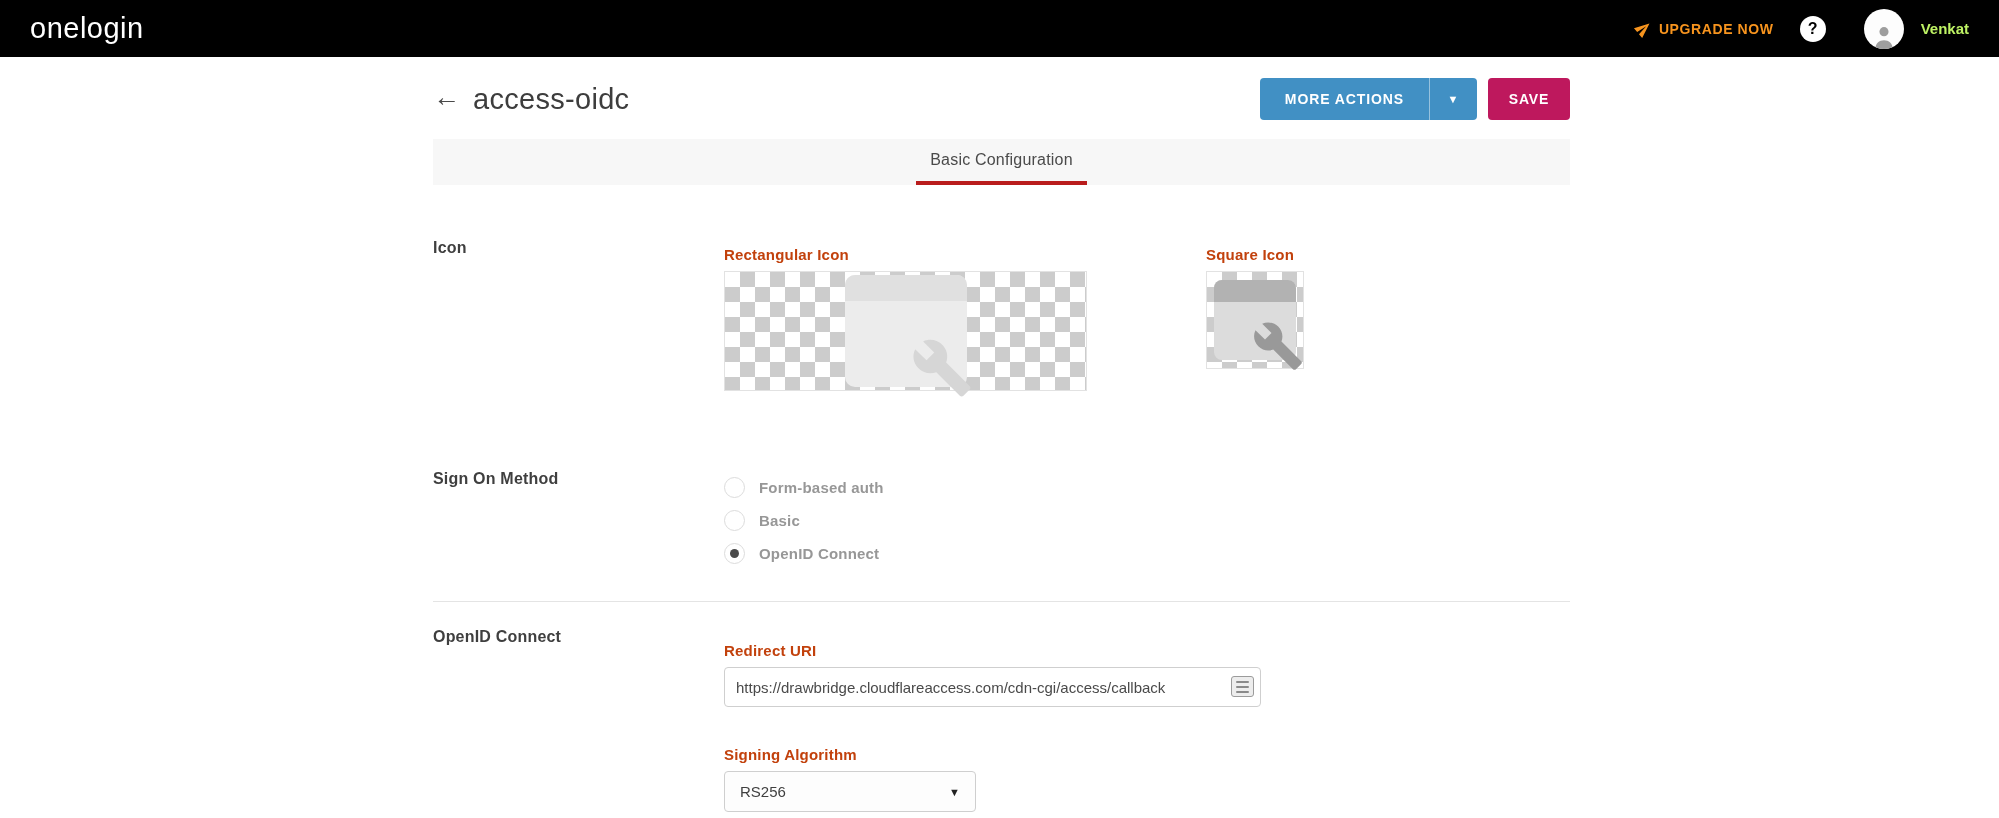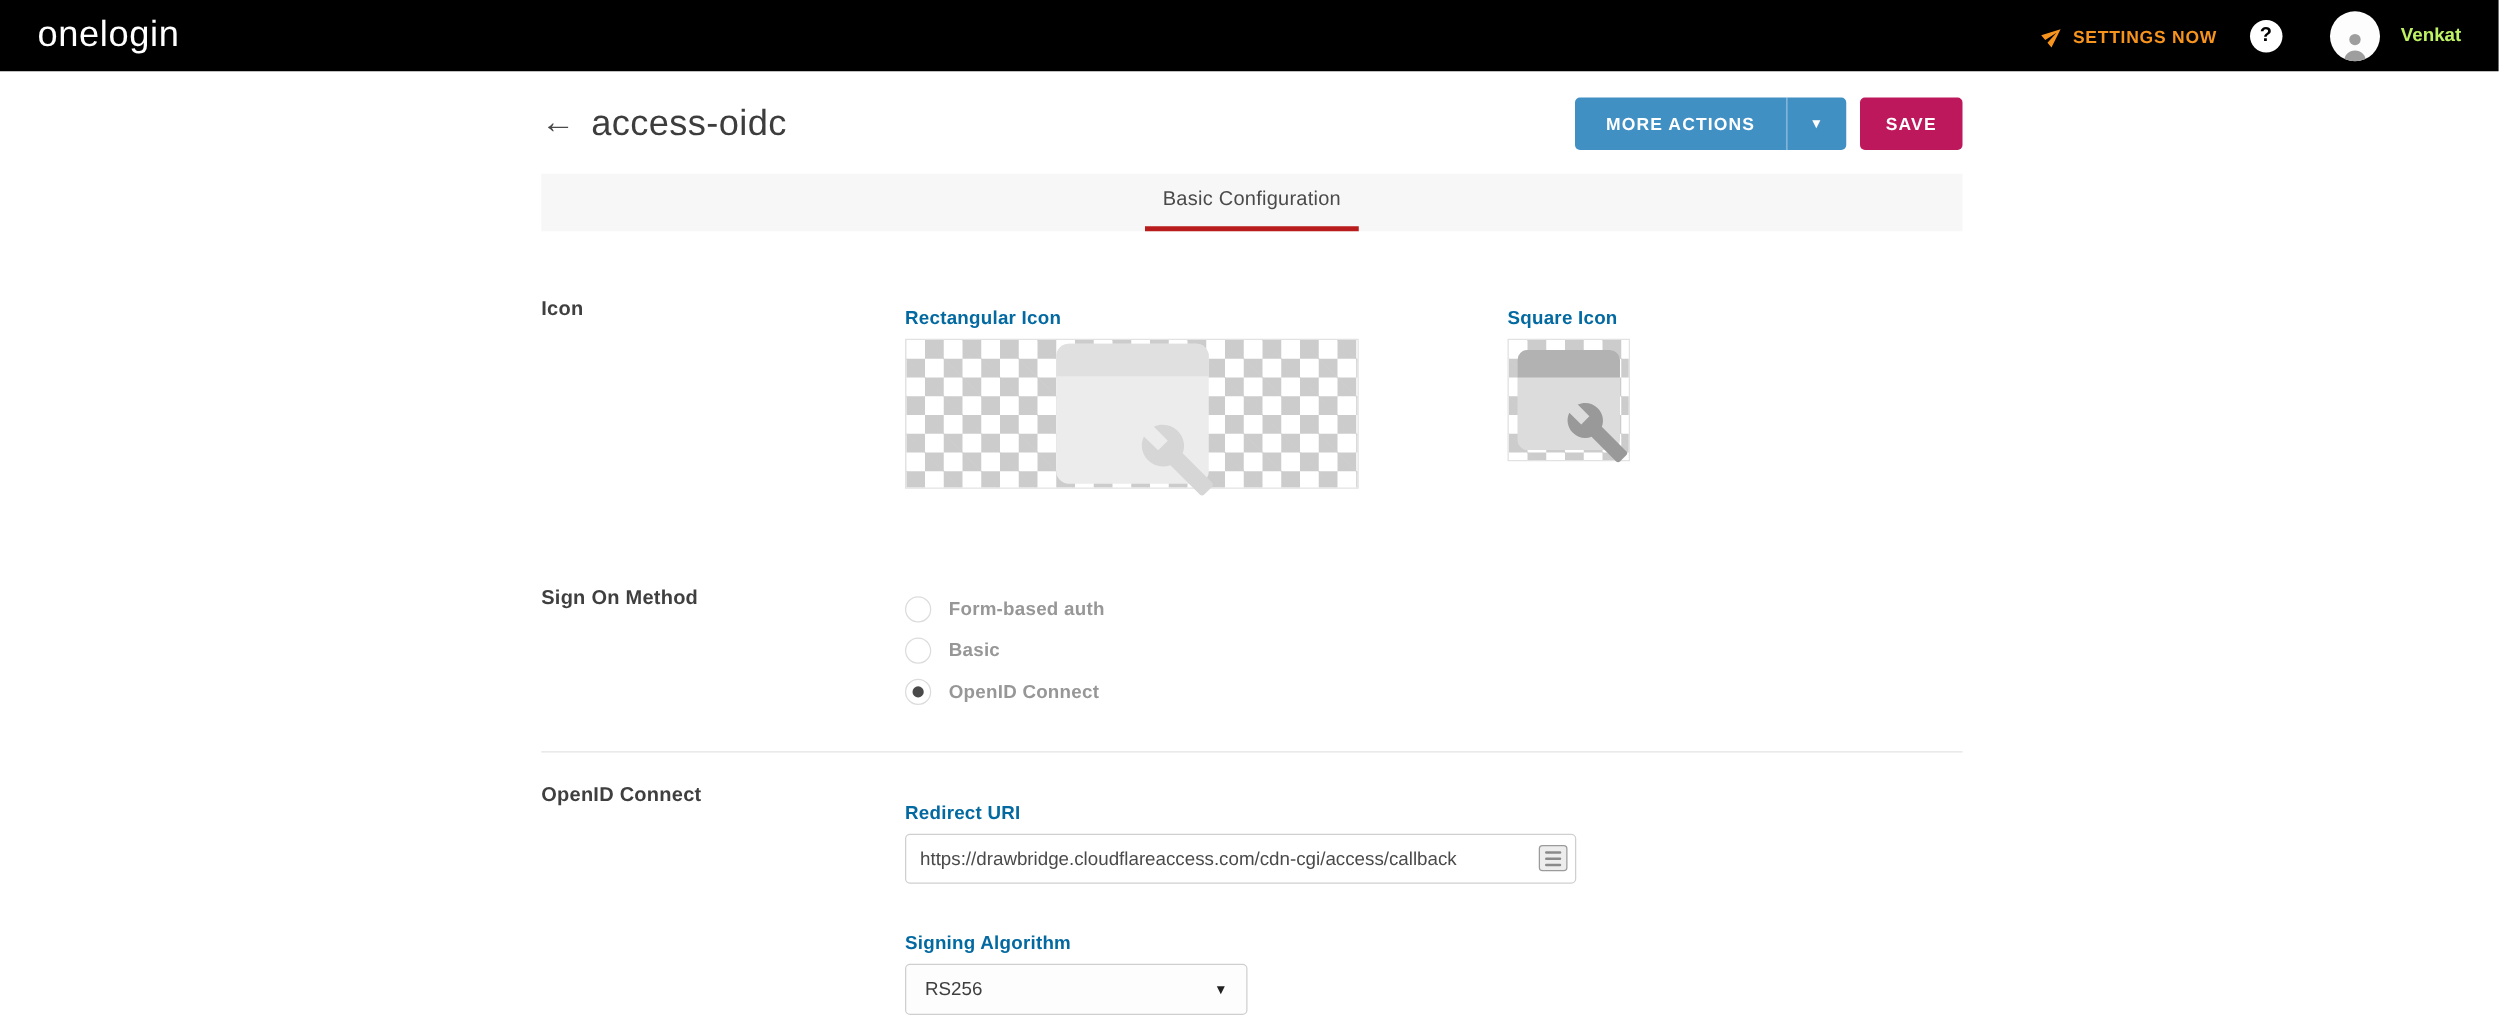--- a/index.html
+++ b/index.html
@@ -50,21 +50,21 @@
   .tab-bar { margin-top:19px; height:46px; background:#f7f7f7;
     display:flex; justify-content:center; }
   .tab { height:100%; display:flex; align-items:center; padding:0 14px;
     font-size:16px; color:#4a4a4a; border-bottom:4px solid #b91c1c;
     cursor:pointer; letter-spacing:.2px; }
 
   
   .row { display:flex; }
   .label-col { width:291px; flex-shrink:0; font-size:16px; font-weight:bold;
     color:#3f3f3f; letter-spacing:.2px; }
-  .field-label { font-size:15px; font-weight:bold; color:#0369a1;
+  .field-label { font-size:15px; font-weight:bold; color:#c2410c;
     letter-spacing:.2px; }
 
   .row-icon { margin-top:54px; }
   .icon-fields { display:flex; gap:119px; padding-top:7px; }
   .field-label { margin-bottom:8px; }
 
   .checker { background-color:#ffffff;
     background-image:
       linear-gradient(45deg,#cccccc 25%,transparent 25%,transparent 75%,#cccccc 75%),
       linear-gradient(45deg,#cccccc 25%,transparent 25%,transparent 75%,#cccccc 75%);
@@ -102,39 +102,39 @@
   .text-input { width:100%; height:40px; border:1px solid #cfcfcf; border-radius:4px;
     padding:0 36px 0 11px; font-size:15px; color:#4a4a4a;
     font-family:"Liberation Sans", sans-serif; background:#fff; }
   .autofill-badge { position:absolute; right:7px; top:9px; width:23px; height:21px;
     background:#ededed; border:1px solid #9b9b9b; border-radius:3px;
     display:flex; flex-direction:column; justify-content:center; gap:3px;
     padding:0 4px; cursor:pointer; }
   .autofill-badge i { display:block; height:2px; background:#8a8a8a; border-radius:1px; }
 
   .signing-label { margin-top:39px; }
-  .select-box { margin-top:0; width:274px; height:41px; border:1px solid #cfcfcf;
+  .select-box { margin-top:0; width:252px; height:41px; border:1px solid #cfcfcf;
     border-radius:4px; background:#fdfdfd; display:flex; align-items:center;
     justify-content:space-between; padding:0 15px; cursor:pointer; }
   .select-value { font-size:15px; color:#3f3f3f; }
   .select-caret { font-size:11px; color:#222; }
 </style>
 </head>
 <body>
 
 <header class="navbar">
   <div class="logo">onelogin</div>
 
 
   <div class="nav-right">
     <div class="upgrade">
       <svg class="rocket" viewBox="0 0 24 24">
         <path fill="#F7941E" d="M2 21l21-9L2 3v7l15 2-15 2v7z"></path>
       </svg>
-      <span>SETTINGS NOW</span>
+      <span>UPGRADE NOW</span>
     </div>
     <div class="help-circle">
       <span>?</span>
     </div>
     <div class="avatar">
       <svg width="26" height="26" viewBox="0 0 24 24">
         <circle cx="12" cy="8" r="4.2" fill="#9e9e9e"></circle>
         <path d="M4 24c0-5 3.6-8 8-8s8 3 8 8z" fill="#9e9e9e"></path>
       </svg>
     </div>

